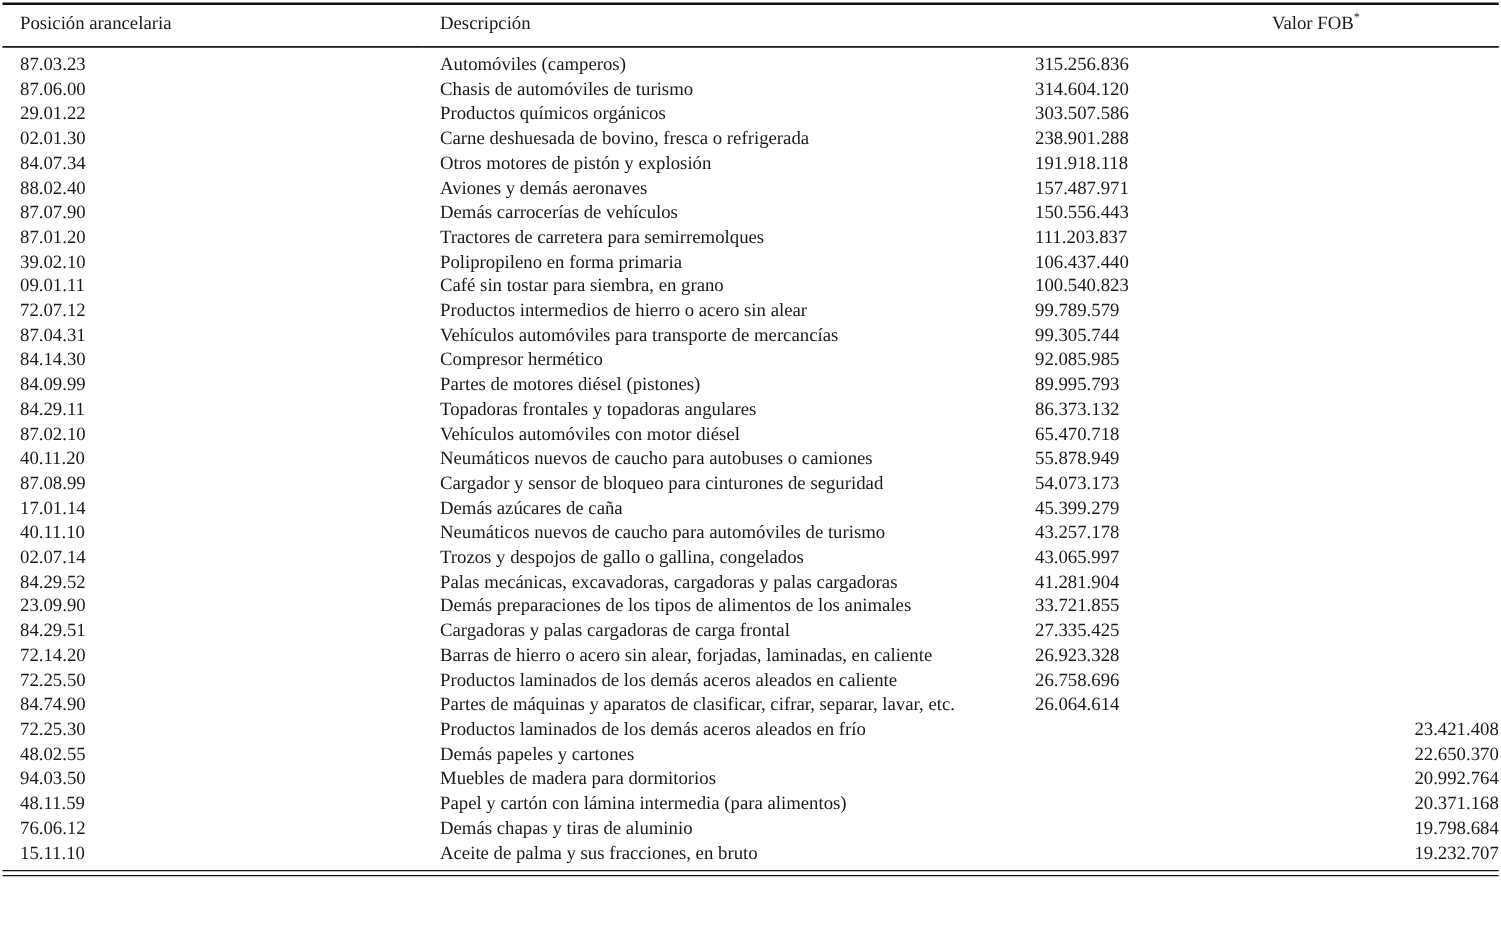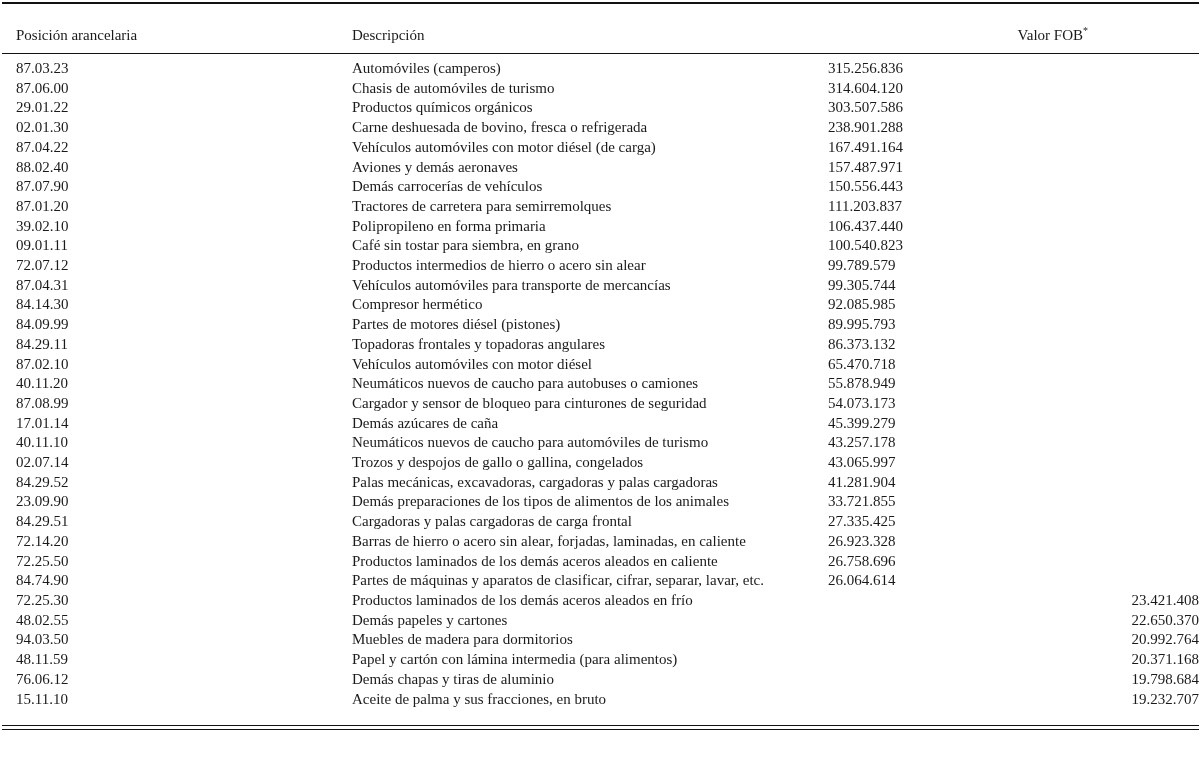--- a/index.html
+++ b/index.html
@@ -14,21 +14,21 @@
     overflow: hidden;
     background: #ffffff;
     position: relative;
   }
   .rule { height: 0; margin-left: 2px; margin-right: 2px; }
   .rule-top { border-top: 2px solid #111; margin-top: 2px; }
   .rule-bottom-a { border-top: 1.5px solid #111; margin-top: 3px; }
   .rule-bottom-b { border-top: 1.5px solid #111; margin-top: 2.5px; }
   table {
     width: 1197px;
-    margin: 16px 2px;
+    margin: 0 2px;
     border-collapse: collapse;
     table-layout: fixed;
   }
   col.c-code { width: 336px; }
   col.c-desc { width: 490px; }
   col.c-val  { width: 371px; }
   th {
     font-weight: 400;
     text-align: left;
     font-size: 15px;
@@ -91,23 +91,23 @@
           <td>29.01.22</td>
           <td>Productos químicos orgánicos</td>
           <td class="num">303.507.586</td>
         </tr>
         <tr>
           <td>02.01.30</td>
           <td>Carne deshuesada de bovino, fresca o refrigerada</td>
           <td class="num">238.901.288</td>
         </tr>
         <tr>
-          <td>87.04.22</td>
-          <td>Vehículos automóviles con motor diésel (de carga)</td>
-          <td class="num">167.491.164</td>
+          <td>84.07.34</td>
+          <td>Otros motores de pistón y explosión</td>
+          <td class="num">191.918.118</td>
         </tr>
         <tr>
           <td>88.02.40</td>
           <td>Aviones y demás aeronaves</td>
           <td class="num">157.487.971</td>
         </tr>
         <tr>
           <td>87.07.90</td>
           <td>Demás carrocerías de vehículos</td>
           <td class="num">150.556.443</td>

